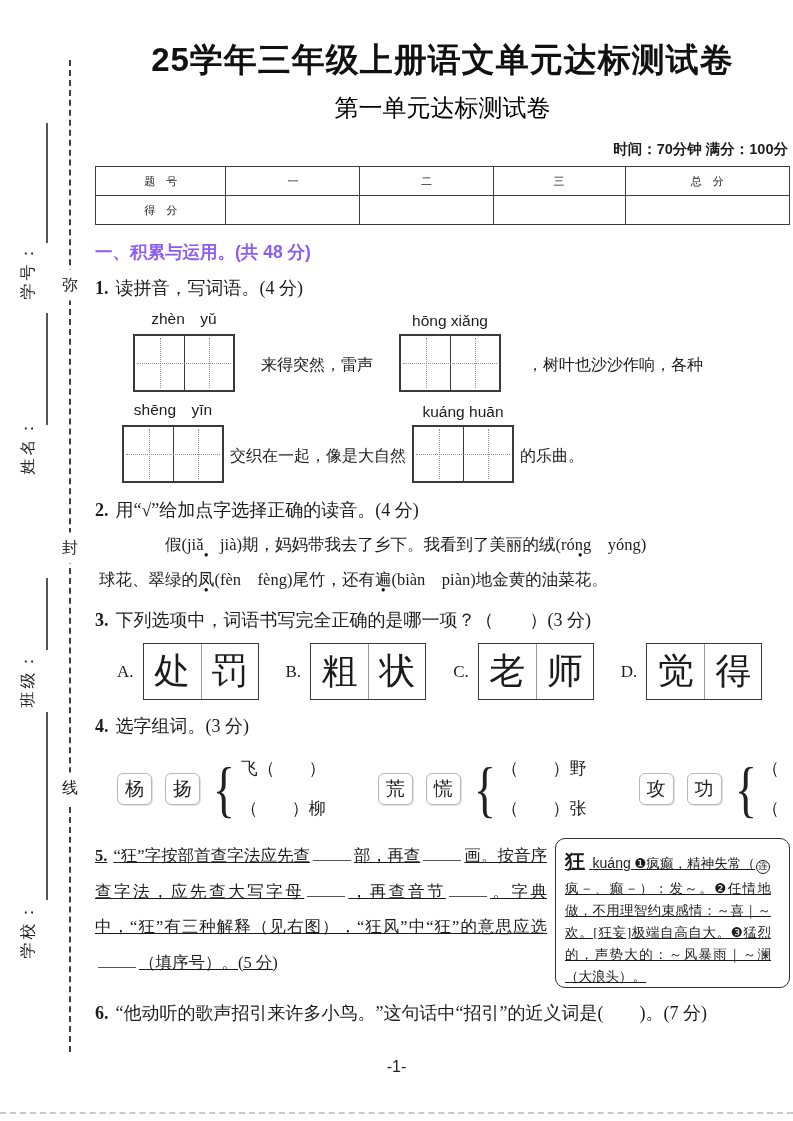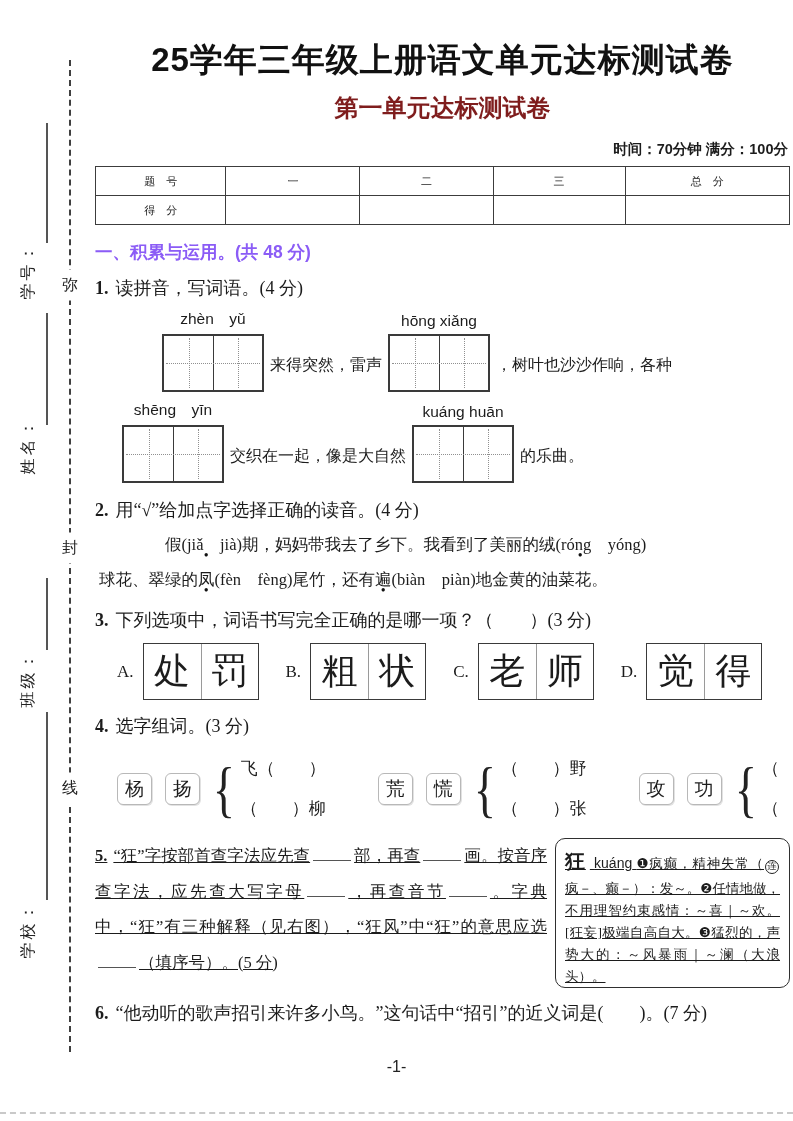--- a/index.html
+++ b/index.html
@@ -25,21 +25,21 @@
   }
 
   
   .content { position:absolute; left:95px; top:38px; width:695px; }
   .title {
     text-align:center; font-family:"Liberation Sans","DejaVu Sans",sans-serif;
     font-weight:900; font-size:33px; letter-spacing:1px; color:#111;
   }
   .subtitle {
     text-align:center; font-family:"Liberation Sans","DejaVu Sans",sans-serif;
-    font-weight:700; font-size:24px; margin-top:9px; color:#7f1d1d;
+    font-weight:400; font-size:24px; margin-top:9px; color:#000000;
   }
   .meta {
     text-align:right; font-family:"Liberation Sans","DejaVu Sans",sans-serif;
     font-weight:700; font-size:14.5px; margin-top:16px; padding-right:2px;
   }
 
   table.score { width:100%; border-collapse:collapse; margin-top:7px;
     font-family:"Liberation Sans","DejaVu Sans",sans-serif; font-size:11px; }
   table.score td { border:1.5px solid #3c3c3c; height:29px; text-align:center; font-weight:500; }
 
@@ -89,21 +89,21 @@
   .q4-lines { display:flex; flex-direction:column; justify-content:space-between; height:76px; font-size:17px; }
   .q4-line { white-space:nowrap; line-height:36px; }
 
   
   .q5-wrap { display:flex; margin-top:11px;text-decoration:underline; }
   .q5-text { width:452px; font-size:16.5px; line-height:35.5px; text-align:justify; }
   .q5-text .qnum { margin-right:6px; }
   .blank { display:inline-block; width:38px; border-bottom:1.5px solid #555; height:1.05em;
     vertical-align:baseline; margin:0 3px; }
   .dictbox { flex:1; margin-left:8px; border:1.6px solid #2f2f2f; border-radius:10px;
-    padding:6px 9px 7px 9px; font-size:13.5px; line-height:1.63; height:150px; text-align:justify; }
+    padding:6px 18px 7px 9px; font-size:13.5px; line-height:1.63; height:150px; text-align:justify; }
   .dict-head { font-size:20px; font-weight:700; margin-right:4px; }
   .dict-pinyin { font-family:"Liberation Sans","DejaVu Sans",sans-serif; font-size:14px; }
   .circled { display:inline-flex; align-items:center; justify-content:center;
     width:14px; height:14px; border:1px solid #222; border-radius:50%;
     font-size:9.5px; line-height:1; vertical-align:-1px; margin:0 1px; }
 
   
   .q6-opts { display:flex; margin-top:9px; margin-left:28px; font-size:16.5px; }
   .q6-opt { width:166px; white-space:nowrap; }
   .q6-opt .opt-label { margin-right:8px; }
@@ -161,21 +161,21 @@
       </tr>
     </tbody>
       </table>
 
     <div class="section-h">一、积累与运用。(共 48 分)</div>
 
     <div class="q">
       <span class="qnum">1.</span><span>读拼音，写词语。(4 分)</span>
     </div>
 
-    <div class="py-row" style="margin-left:67px;">
+    <div class="py-row" style="margin-left:38px;gap:20px;">
       <div class="box-group">
         <div class="pinyin">zhèn　yǔ</div>
         <div class="tzg">
             <div class="cell"></div>
             <div class="cell"></div>
             <div class="hmid"></div>
           </div>
       </div>
       <span class="py-text">来得突然，雷声</span>
       <div class="box-group">

